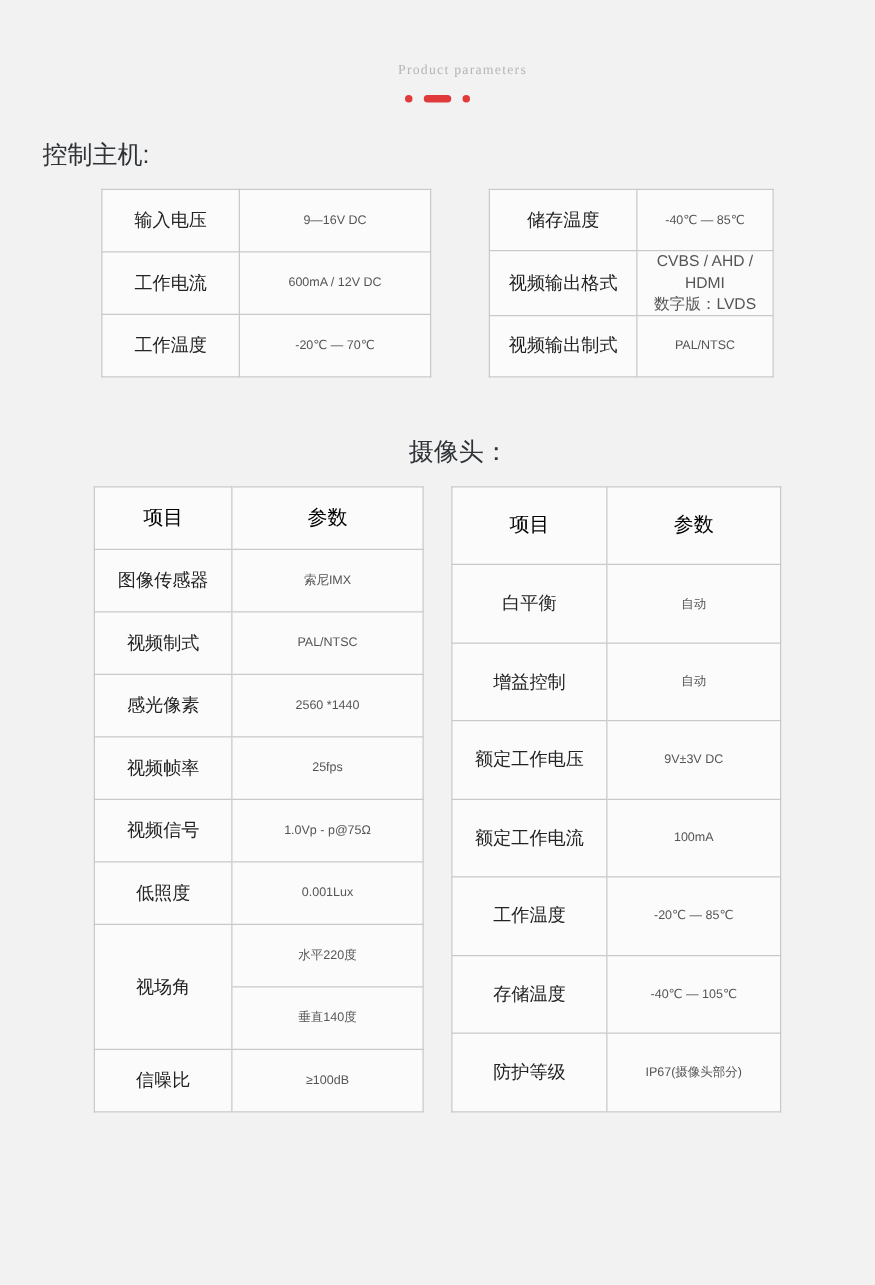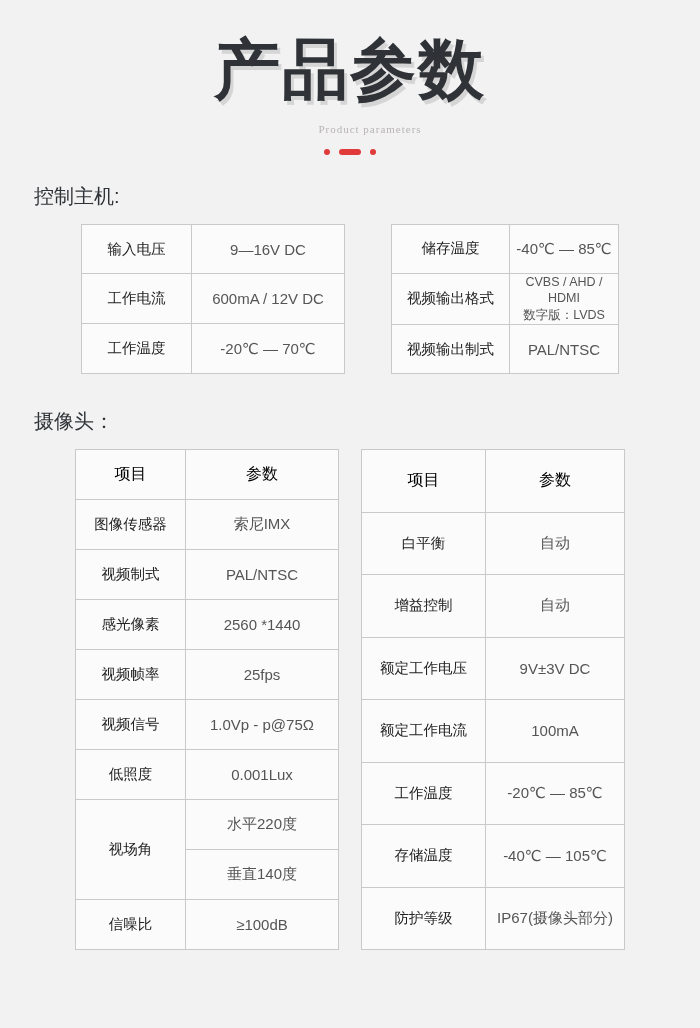--- a/index.html
+++ b/index.html
@@ -67,21 +67,21 @@
 
   
   .section-heading {
     font-size: 20px;
     color: #2f3337;
     font-weight: normal;
     margin: 0;
     padding-left: 34px;
   }
   #host-heading-wrap { margin-top: 28px; }
-  #cam-heading-wrap { margin-top: 34px; }
+  #cam-heading-wrap { margin-top: 46px; text-align: center; }
 
   
   .tables-row {
     display: flex;
     justify-content: center;
     gap: 22px;
     margin-top: 14px;
   }
   table.spec {
     border-collapse: collapse;
@@ -93,21 +93,21 @@
     text-align: center;
     vertical-align: middle;
     padding: 0 4px;
     box-sizing: border-box;
   }
   .t-label {
     font-size: 14.5px;
     color: #232323;
   }
   .t-value {
-    font-size: 15px;
+    font-size: 10px;
     color: #555;
   }
   .t-head {
     font-size: 16px;
     color: #000000;
   }
   .two-line {
     line-height: 1.35;
     font-size: 12.5px;
   }
@@ -128,21 +128,20 @@
   #cam-right td { height: 50px; }
   #cam-right .col-a { width: 124px; }
   .sub-row td { height: 50px; }
 </style>
 </head>
 <body>
 
 <div class="page">
 
   <div class="header">
-    <h1 class="main-title">产品参数</h1>
     <div class="sub-title">Product parameters</div>
     <div class="dots">
       <span class="dot"></span>
       <span class="dash"></span>
       <span class="dot"></span>
     </div>
   </div>
 
   <div id="host-heading-wrap">
     <h2 class="section-heading">控制主机:</h2>

